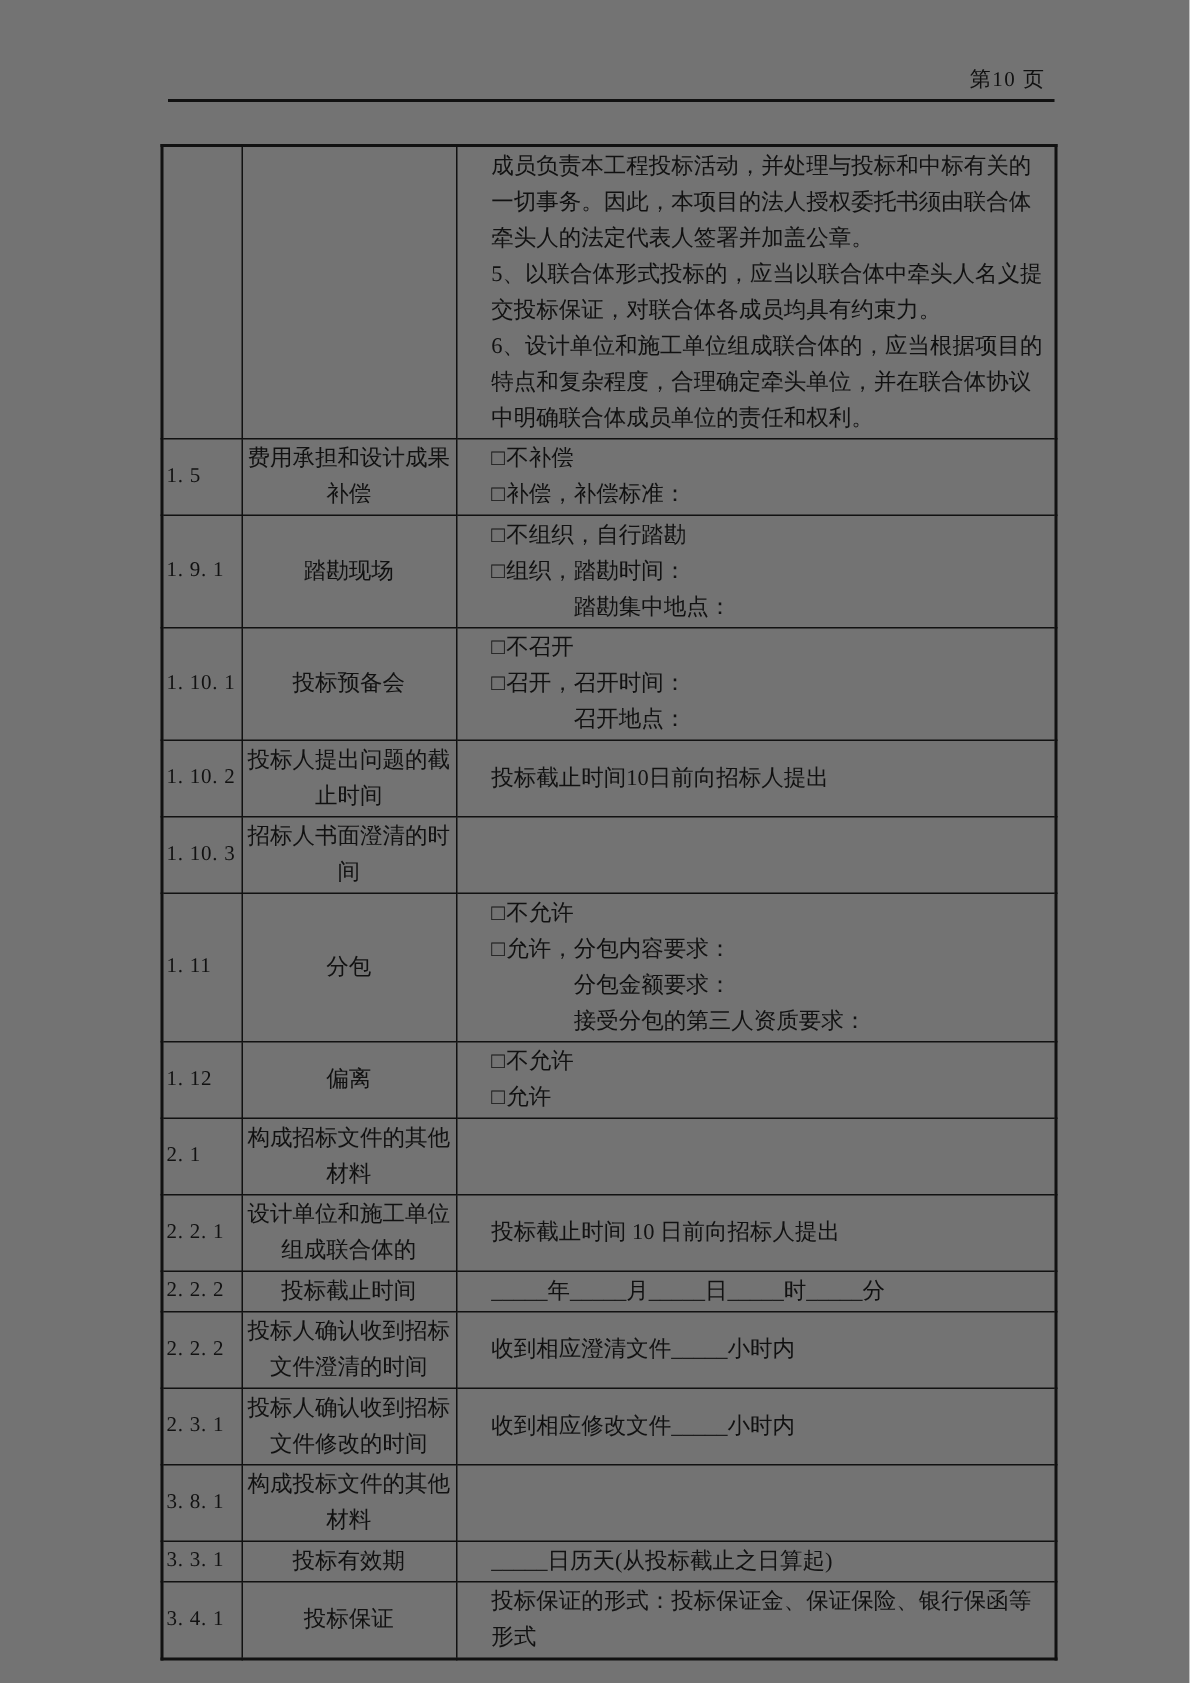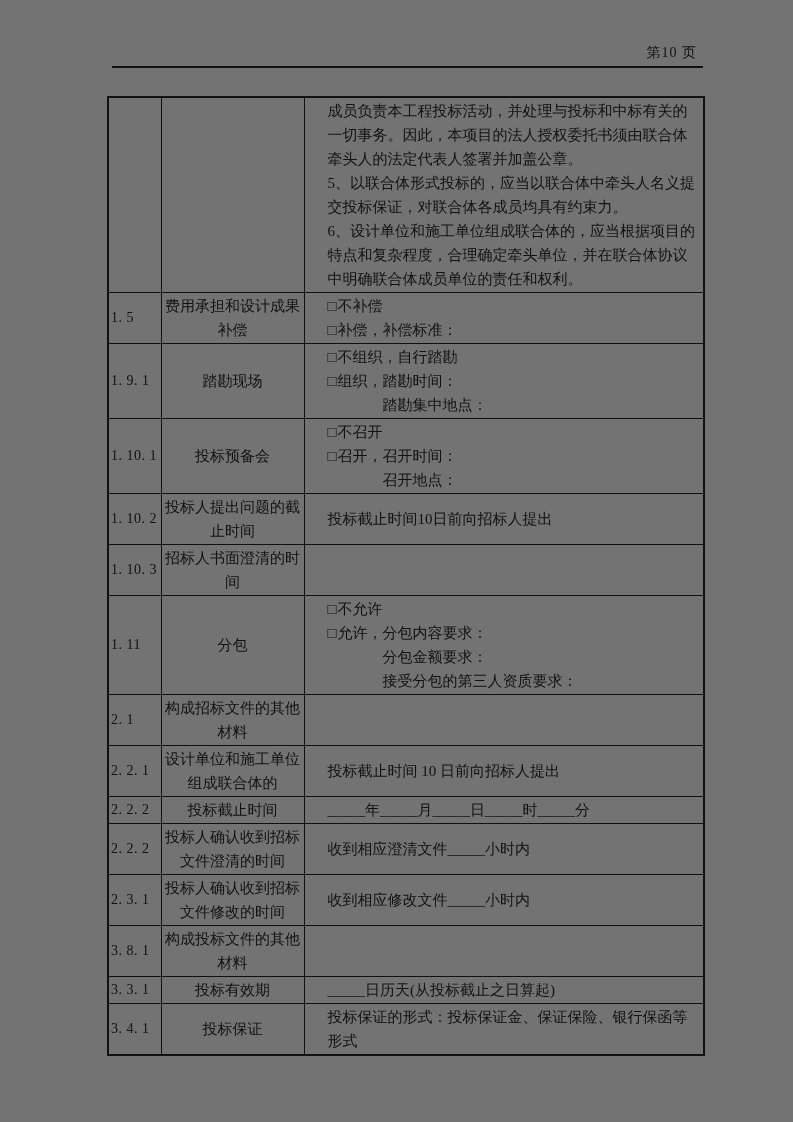--- a/index.html
+++ b/index.html
@@ -142,20 +142,28 @@
           <td class="num">1. 11</td>
           <td class="label">分包</td>
           <td class="content">
             <div class="content-line"><span class="checkbox">□</span><span>不允许</span></div>
             <div class="content-line"><span class="checkbox">□</span><span>允许，分包内容要求：</span></div>
             <div class="content-line indent"><span>分包金额要求：</span></div>
             <div class="content-line indent"><span>接受分包的第三人资质要求：</span></div>
           </td>
         </tr>
         <tr>
+          <td class="num">1. 12</td>
+          <td class="label">偏离</td>
+          <td class="content">
+            <div class="content-line"><span class="checkbox">□</span><span>不允许</span></div>
+            <div class="content-line"><span class="checkbox">□</span><span>允许</span></div>
+          </td>
+        </tr>
+        <tr>
           <td class="num">2. 1</td>
           <td class="label">构成招标文件的其他材料</td>
           <td class="content"></td>
         </tr>
         <tr>
           <td class="num">2. 2. 1</td>
           <td class="label">设计单位和施工单位组成联合体的</td>
           <td class="content">
             <div class="content-line"><span>投标截止时间 10 日前向招标人提出</span></div>
           </td>

